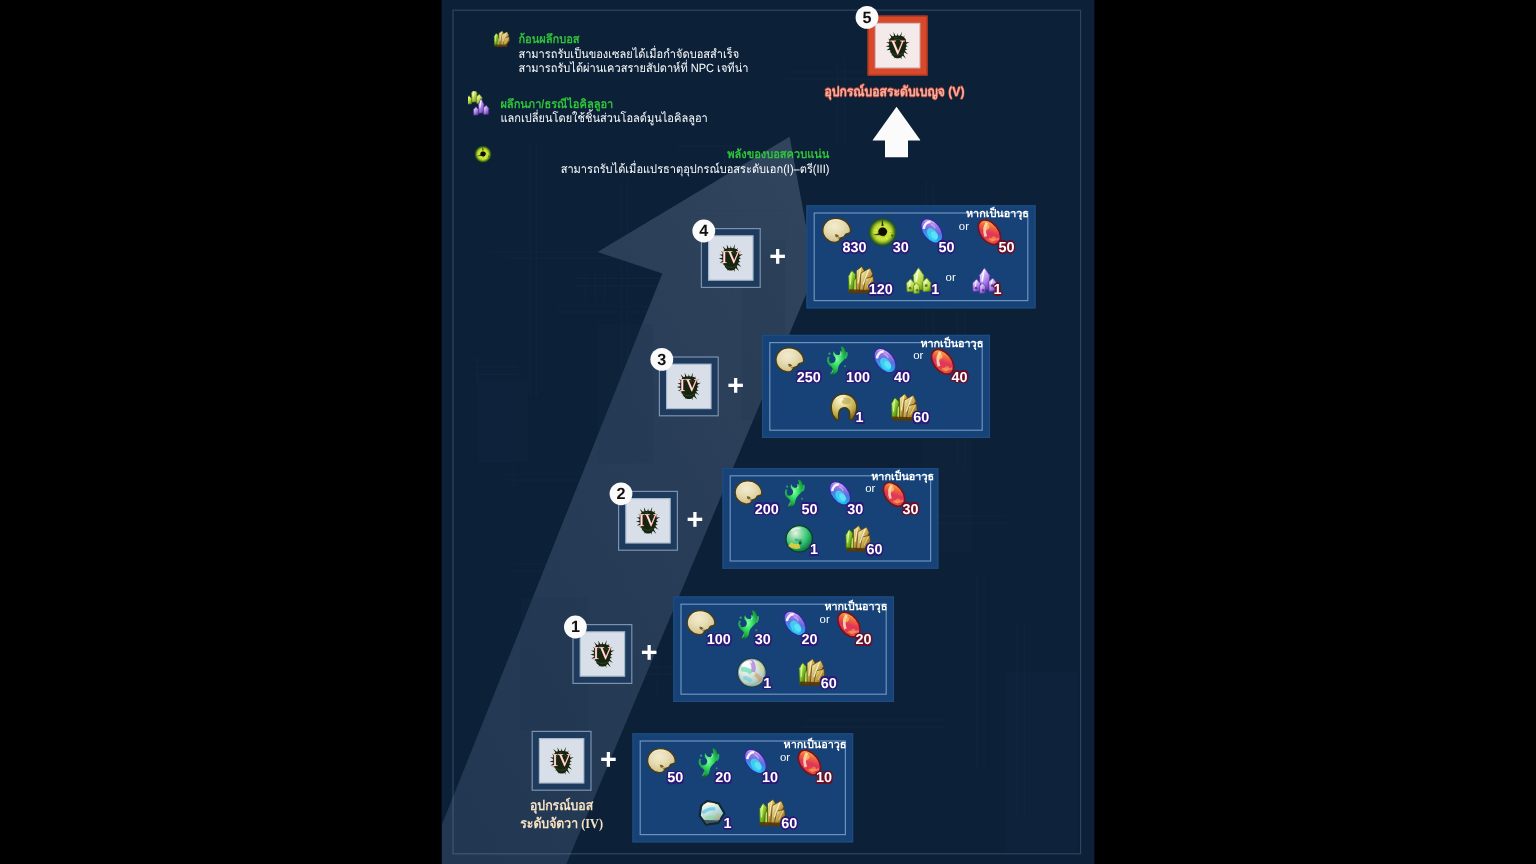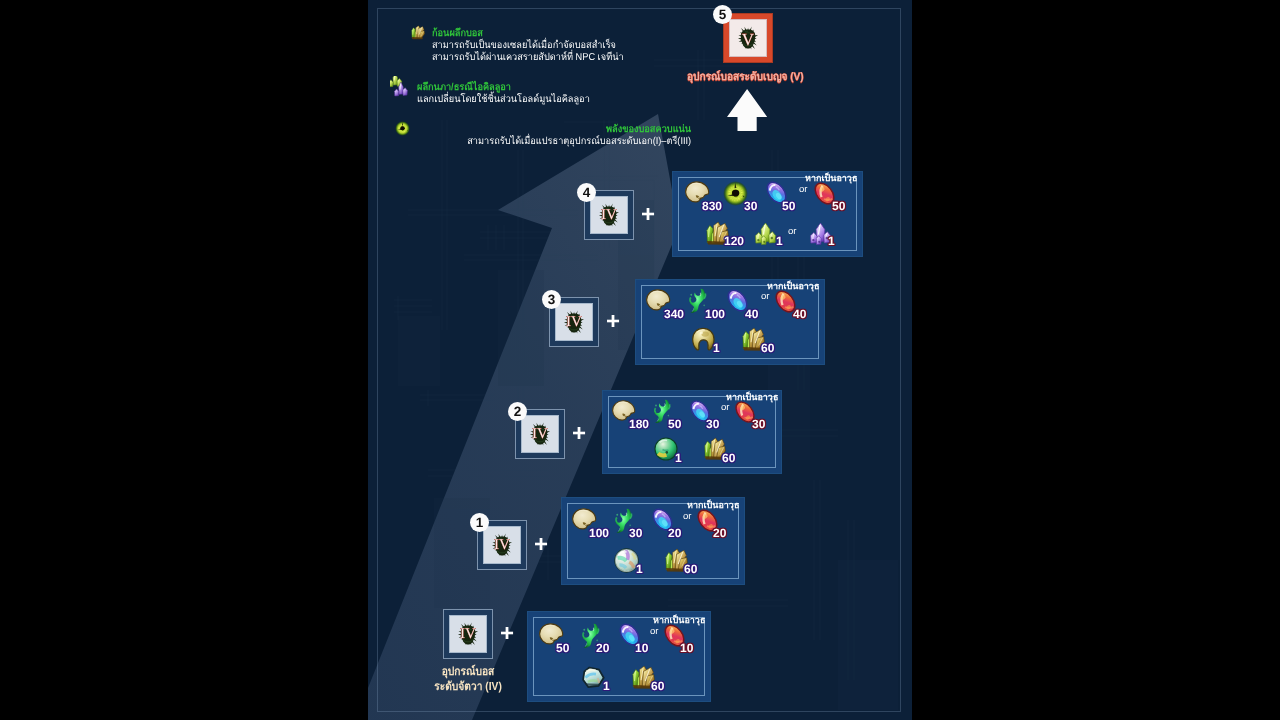--- a/index.html
+++ b/index.html
@@ -31,21 +31,21 @@
   .note>div{transform:scaleX(.89);}
   .plus{position:absolute;color:#fff;font-weight:bold;line-height:1;z-index:7;font-family:"Liberation Sans",sans-serif;}
   .matbox{position:absolute;background:#174277;border:1px solid #1d4d80;box-sizing:border-box;z-index:4;}
   .matbox .ib{position:absolute;left:5px;top:5px;right:5px;bottom:5px;border:1px solid rgba(160,198,232,.62);box-sizing:border-box;}
   .wnote{position:absolute;color:#fff;font-size:9px;font-weight:bold;white-space:nowrap;z-index:8;}
   .orlbl{position:absolute;color:#fff;font-size:9.5px;white-space:nowrap;z-index:8;}
   .mi{position:absolute;z-index:6;}
   .qty{position:absolute;font-size:12px;font-weight:bold;color:#fff;white-space:nowrap;z-index:8;}
   .qty.n{text-shadow:-1.3px 0 #2d1a78,1.3px 0 #2d1a78,0 -1.3px #2d1a78,0 1.3px #2d1a78,-1px -1px #2d1a78,1px -1px #2d1a78,-1px 1px #2d1a78,1px 1px #2d1a78;}
   .qty.r{text-shadow:-1.3px 0 #6a1029,1.3px 0 #6a1029,0 -1.3px #6a1029,0 1.3px #6a1029,-1px -1px #6a1029,1px -1px #6a1029,-1px 1px #6a1029,1px 1px #6a1029;}
-  .botcap{position:absolute;color:#f6e3c2;font-size:11.5px;font-weight:bold;text-align:center;line-height:15px;white-space:nowrap;z-index:7;}
+  .botcap{position:absolute;color:#f6e3c2;font-size:11.5px;font-weight:bold;text-align:center;line-height:15px;white-space:nowrap;z-index:7;font-family:Liberation Serif, serif;}
   .botcap>div{transform:scaleX(.89);}
   .uparrow{position:absolute;z-index:7;}
 </style>
 </head>
 <body>
 
 <div id="stage">
   <div id="panel">
 <svg class="bigarrow" viewBox="0 0 544 720" preserveAspectRatio="none" xmlns="http://www.w3.org/2000/svg">
 <defs>
@@ -426,21 +426,21 @@
                 <stop offset="42%" stop-color="#e7ddb4"></stop>
                 <stop offset="78%" stop-color="#d6c794"></stop>
                 <stop offset="100%" stop-color="#b09e6e"></stop>
               </radialGradient>
 </defs>
 <path d="M11.2 0.8c6.3 0 11.6 4.7 11.6 10.3 0 1.1-.6 1.7-1.8 1.8-1.5.1-2.4.7-2.7 1.7-.3 1-.9 1.5-2 1.6-1.1.1-1.8.6-2.1 1.6-.3 1.1-1 1.7-2.1 2-.7.2-1.5.3-2.3.3C5.2 20 .6 15.5.6 10.6.6 5 5.2.8 11.2.8z" fill="url(#bcs11)" stroke="#4c3a12" stroke-width="1.1"></path>
 <path d="M4.8 4.0c2.9-2.2 7.1-2.5 10.2-.7" fill="none" stroke="#fcf8ea" stroke-width="1.2" opacity=".4"></path>
 <path d="M10.6 14.8c.9-.3 1.7.1 2.2.9" fill="none" stroke="#6e5515" stroke-width="2.1" opacity=".9"></path>
 <path d="M13.0 17.2c.4-.5 1-.7 1.7-.6" fill="none" stroke="#6e5515" stroke-width="1.4" opacity=".6"></path>
 </svg></div>
-<div class="qty n" style="left:296px;top:307px;">340</div>
+<div class="qty n" style="left:296px;top:307px;">250</div>
 <div class="mi" style="left:317px;top:288px;width:25px;height:25px;"><svg viewBox="0 0 24 24" width="100%" height="100%">
             <defs>
 <radialGradient id="ga12" cx="50%" cy="42%" r="60%">
                 <stop offset="0" stop-color="#86ffa8"></stop>
                 <stop offset="38%" stop-color="#3ae068"></stop>
                 <stop offset="78%" stop-color="#18a33e"></stop>
                 <stop offset="100%" stop-color="#0a6225"></stop>
               </radialGradient>
 </defs>
 <path d="M17.1 1.0c1.9 2.4 2.6 4.9 2.1 7.2-.5 2.3-2.1 3.8-3.6 5.2-1.6 1.5-2.6 3.2-2.9 5.5-.2 1.9-1.1 3.1-2.7 4-1.6 1-3.2 1.3-4.9 1 1.9-1.1 3-2.2 3.4-3.6.5-1.8-.2-3-1.8-4-2-1.3-2.7-2.8-2.2-4.6 1.2 1.9 2.6 2.6 4.1 2.3.8-.2 1.5-.7 2-1.7.7-1.4.2-2.7-.8-3.7-1.2-1.4-1.2-2.8-.2-4.3.2 1.8 1.1 2.7 2.3 3.1 1.4.5 2.8-.3 3.4-1.7.7-1.6.5-3.3-.4-4.9z" fill="url(#ga12)"></path>
@@ -585,21 +585,21 @@
                 <stop offset="42%" stop-color="#e7ddb4"></stop>
                 <stop offset="78%" stop-color="#d6c794"></stop>
                 <stop offset="100%" stop-color="#b09e6e"></stop>
               </radialGradient>
 </defs>
 <path d="M11.2 0.8c6.3 0 11.6 4.7 11.6 10.3 0 1.1-.6 1.7-1.8 1.8-1.5.1-2.4.7-2.7 1.7-.3 1-.9 1.5-2 1.6-1.1.1-1.8.6-2.1 1.6-.3 1.1-1 1.7-2.1 2-.7.2-1.5.3-2.3.3C5.2 20 .6 15.5.6 10.6.6 5 5.2.8 11.2.8z" fill="url(#bcs17)" stroke="#4c3a12" stroke-width="1.1"></path>
 <path d="M4.8 4.0c2.9-2.2 7.1-2.5 10.2-.7" fill="none" stroke="#fcf8ea" stroke-width="1.2" opacity=".4"></path>
 <path d="M10.6 14.8c.9-.3 1.7.1 2.2.9" fill="none" stroke="#6e5515" stroke-width="2.1" opacity=".9"></path>
 <path d="M13.0 17.2c.4-.5 1-.7 1.7-.6" fill="none" stroke="#6e5515" stroke-width="1.4" opacity=".6"></path>
 </svg></div>
-<div class="qty n" style="left:261px;top:417px;">180</div>
+<div class="qty n" style="left:261px;top:417px;">200</div>
 <div class="mi" style="left:282px;top:399px;width:24px;height:24px;"><svg viewBox="0 0 24 24" width="100%" height="100%">
             <defs>
 <radialGradient id="ga18" cx="50%" cy="42%" r="60%">
                 <stop offset="0" stop-color="#86ffa8"></stop>
                 <stop offset="38%" stop-color="#3ae068"></stop>
                 <stop offset="78%" stop-color="#18a33e"></stop>
                 <stop offset="100%" stop-color="#0a6225"></stop>
               </radialGradient>
 </defs>
 <path d="M17.1 1.0c1.9 2.4 2.6 4.9 2.1 7.2-.5 2.3-2.1 3.8-3.6 5.2-1.6 1.5-2.6 3.2-2.9 5.5-.2 1.9-1.1 3.1-2.7 4-1.6 1-3.2 1.3-4.9 1 1.9-1.1 3-2.2 3.4-3.6.5-1.8-.2-3-1.8-4-2-1.3-2.7-2.8-2.2-4.6 1.2 1.9 2.6 2.6 4.1 2.3.8-.2 1.5-.7 2-1.7.7-1.4.2-2.7-.8-3.7-1.2-1.4-1.2-2.8-.2-4.3.2 1.8 1.1 2.7 2.3 3.1 1.4.5 2.8-.3 3.4-1.7.7-1.6.5-3.3-.4-4.9z" fill="url(#ga18)"></path>

